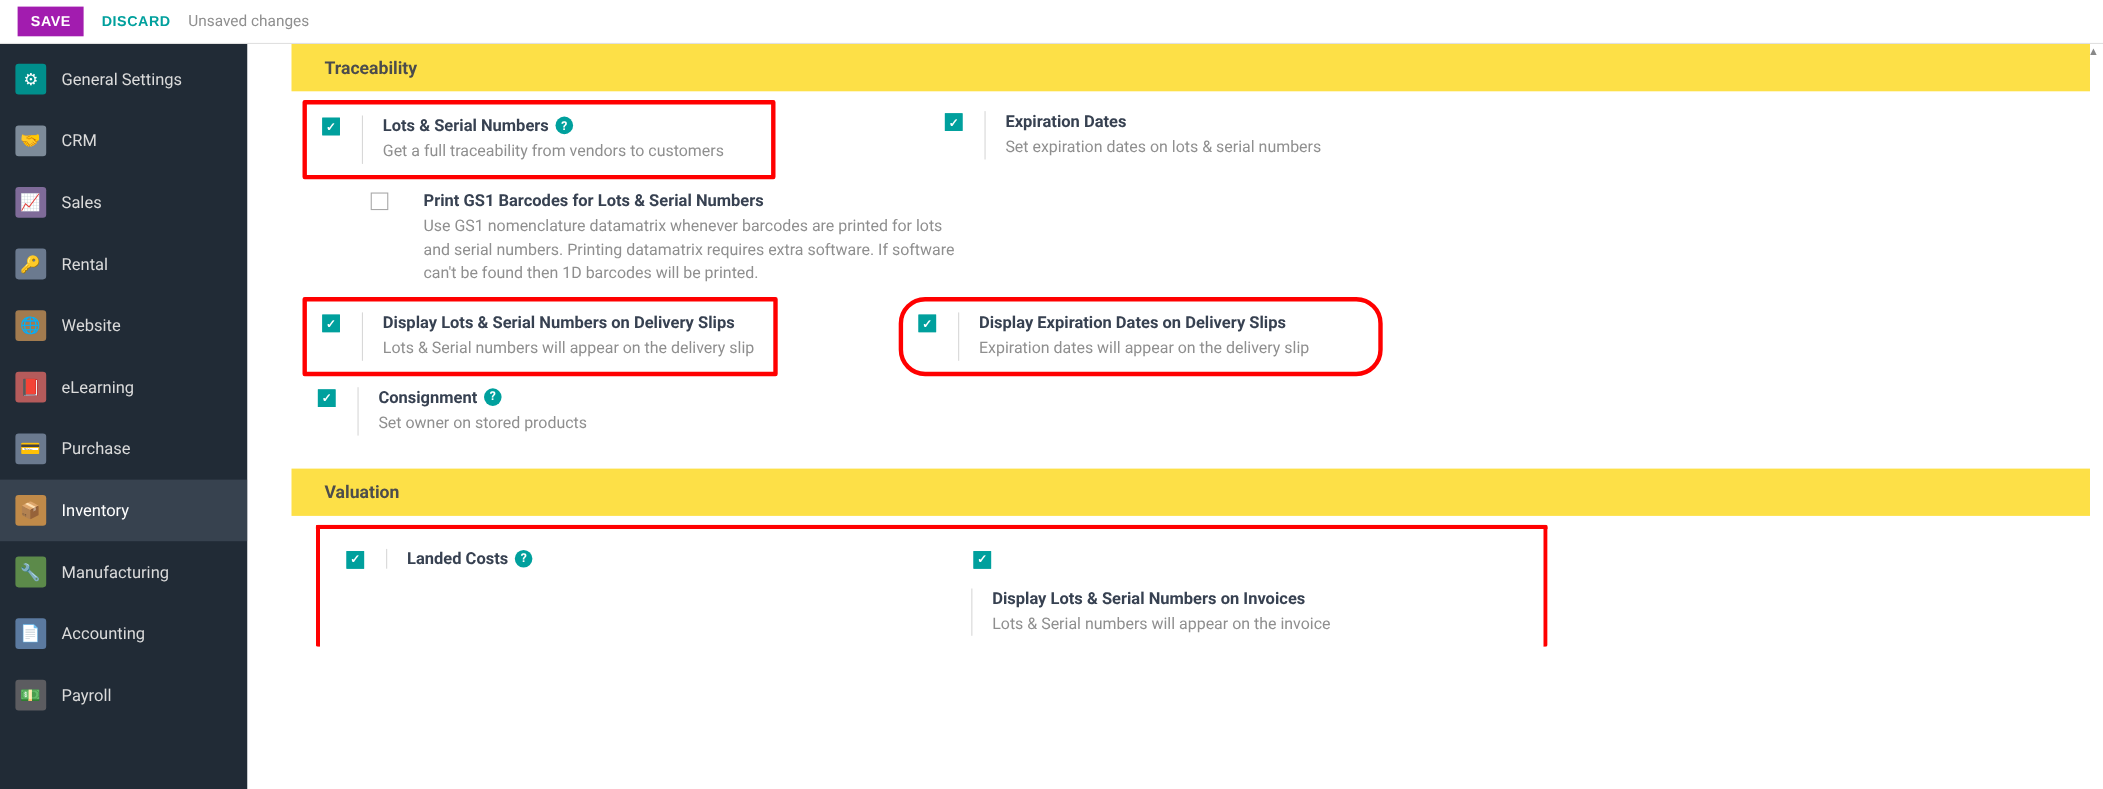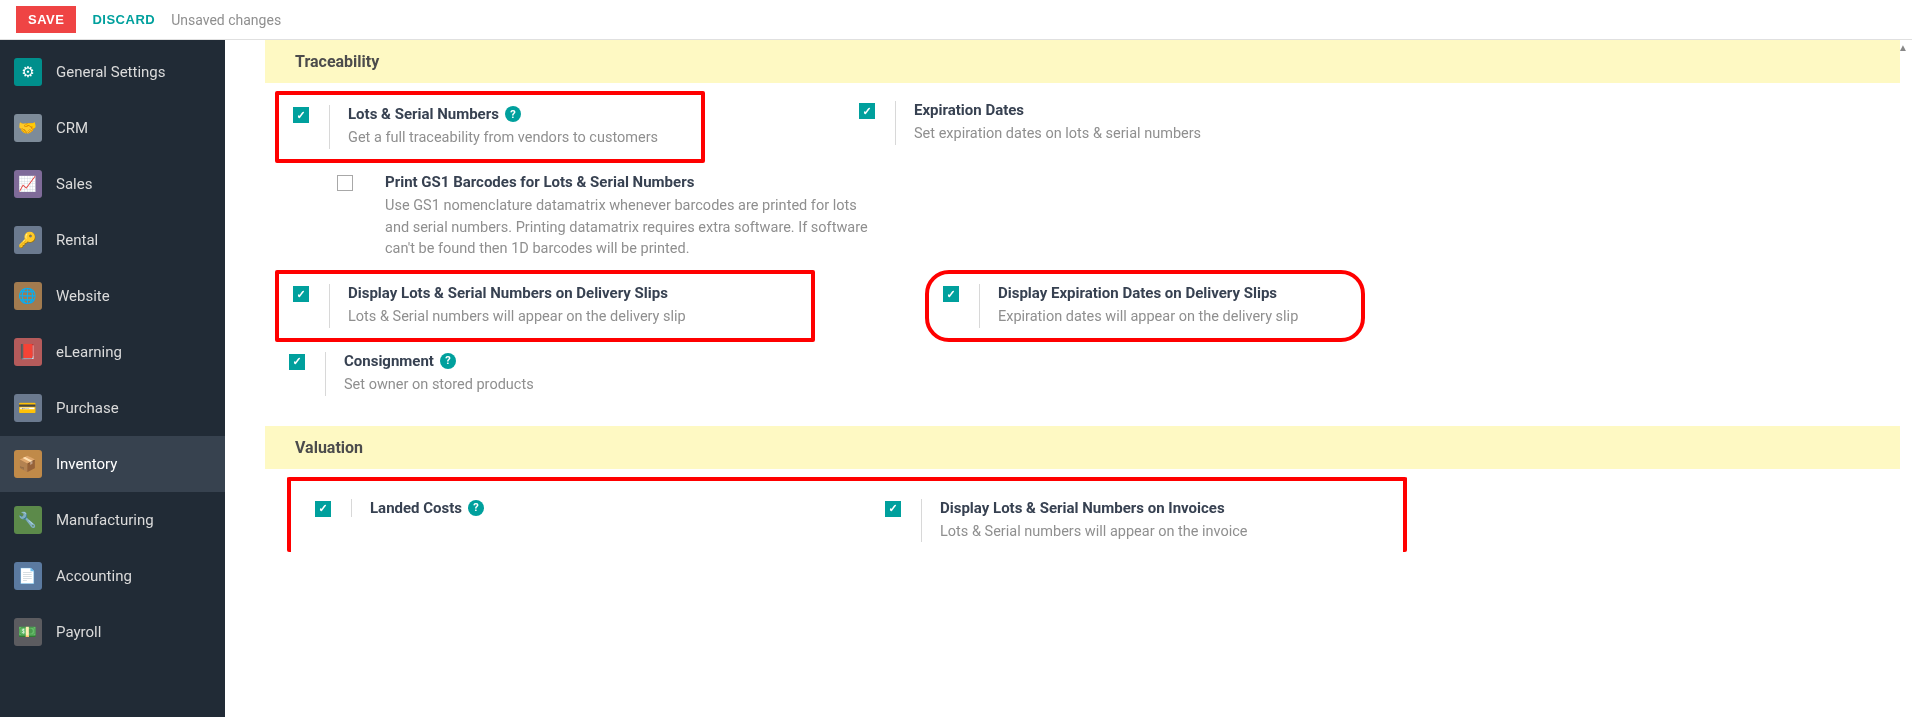--- a/index.html
+++ b/index.html
@@ -1,33 +1,33 @@
 <!DOCTYPE html>
 <html><head>
 <meta charset="utf-8">
 <style>
 * { box-sizing: border-box; margin: 0; padding: 0; }
 body { font-family: -apple-system, BlinkMacSystemFont, "Segoe UI", Roboto, Helvetica, Arial, sans-serif; font-size: 14px; color: #4c4c4c; background: #fff; }
 
 .topbar { display: flex; align-items: center; padding: 6px 16px; border-bottom: 1px solid #e0e0e0; gap: 16px; }
-.btn-save { background: #ef4444; color: #fff; border: none; padding: 6px 12px; font-weight: 700; font-size: 13px; cursor: pointer; letter-spacing: 0.5px; }
+.btn-save { background: #a21caf; color: #fff; border: none; padding: 6px 12px; font-weight: 700; font-size: 13px; cursor: pointer; letter-spacing: 0.5px; }
 .btn-discard { background: none; border: none; color: #00A09D; font-weight: 600; font-size: 13px; cursor: pointer; letter-spacing: 0.5px; }
 .unsaved { color: #8f8f8f; font-size: 14px; }
 
 .layout { display: flex; height: calc(100vh - 38px); }
 .sidebar { width: 225px; background: #1f2937; background: #2a3240; background:#212b36; flex-shrink: 0; overflow-y:auto; padding-top:4px; }
 .sidebar { background:#2b3544; }
 .sidebar { background:#212b36; }
 .sidebar-item { display: flex; align-items: center; gap: 14px; padding: 14px 14px; color: #dbdbdb; cursor: pointer; font-size: 15px; }
 .sidebar-item.active { background: #37424f; color: #fff; }
 .sidebar-icon { width: 28px; height: 28px; display:inline-flex; align-items:center; justify-content:center; border-radius:3px; color:#fff; font-size:15px;}
 
 .main { flex:1; background:#fff; overflow-y:auto; position:relative; }
 .main-inner { padding:0 12px 40px 40px; }
-.section-header { background:#fef9c3; padding:12px 30px; font-weight:700; color:#4c4c4c; font-size:16px; margin-bottom:8px; }
+.section-header { background:#fde047; padding:12px 30px; font-weight:700; color:#4c4c4c; font-size:16px; margin-bottom:8px; }
 .settings-grid { display:flex; flex-wrap:wrap; padding:0 10px; }
 .setting-box { width:570px; padding:10px 12px; display:flex; gap:18px; align-items:flex-start; }
 .setting-sub { margin-left:40px; width:530px; padding:10px 12px; display:flex; gap:26px; align-items:flex-start; }
 .check-col { width:20px; display:flex; justify-content:center; padding-top:2px; }
 .content-col { border-left:1px solid #d8d8d8; padding-left:18px; flex:1; }
 .setting-title { font-weight:700; color:#374151; font-size:15px; display:flex; align-items:center; gap:6px;text-align:center; }
 .setting-desc { color:#8f8f8f; font-size:14.5px; margin-top:4px; line-height:1.5; }
 .help-icon { width:16px; height:16px; border-radius:50%; background:#00A09D; color:#fff; display:inline-flex; align-items:center; justify-content:center; font-size:11px; font-weight:700; }
 
 .checkbox { width:16px; height:16px; border:1px solid #a8a8a8; display:inline-flex; align-items:center; justify-content:center; background:#fff; cursor:pointer; }
@@ -136,21 +136,21 @@
         <div class="content-col" style="border-left:none; padding-left:4px;">
           <div class="setting-title">
               <span>Print GS1 Barcodes for Lots &amp; Serial Numbers</span>
             </div>
           <div class="setting-desc">Use GS1 nomenclature datamatrix whenever barcodes are printed for lots and serial numbers. Printing datamatrix requires extra software. If software can't be found then 1D barcodes will be printed.</div>
         </div>
       </div>
 
       <div class="settings-grid">
 
-        <div class="setting-box highlight-red" style="width:540px;">
+        <div class="setting-box highlight-red" style="width:432px;">
           <div class="check-col">
               <span class="checkbox checked"></span>
             </div>
           <div class="content-col">
             <div class="setting-title">
                 <span>Display Lots &amp; Serial Numbers on Delivery Slips</span>
               </div>
             <div class="setting-desc">Lots &amp; Serial numbers will appear on the delivery slip</div>
           </div>
         </div>
@@ -196,21 +196,21 @@
             </div>
           <div class="content-col">
             <div class="setting-title">
               <span>Landed Costs</span>
               <span class="help-icon">?</span>
             </div>
           </div>
         </div>
         <div style="width:30px;"></div>
 
-        <div class="setting-box" style="width:500px;">
+        <div class="setting-box" style="width:500px;flex-direction:column;">
           <div class="check-col">
               <span class="checkbox checked"></span>
             </div>
           <div class="content-col">
             <div class="setting-title">
                 <span>Display Lots &amp; Serial Numbers on Invoices</span>
               </div>
             <div class="setting-desc">Lots &amp; Serial numbers will appear on the invoice</div>
           </div>
         </div>

